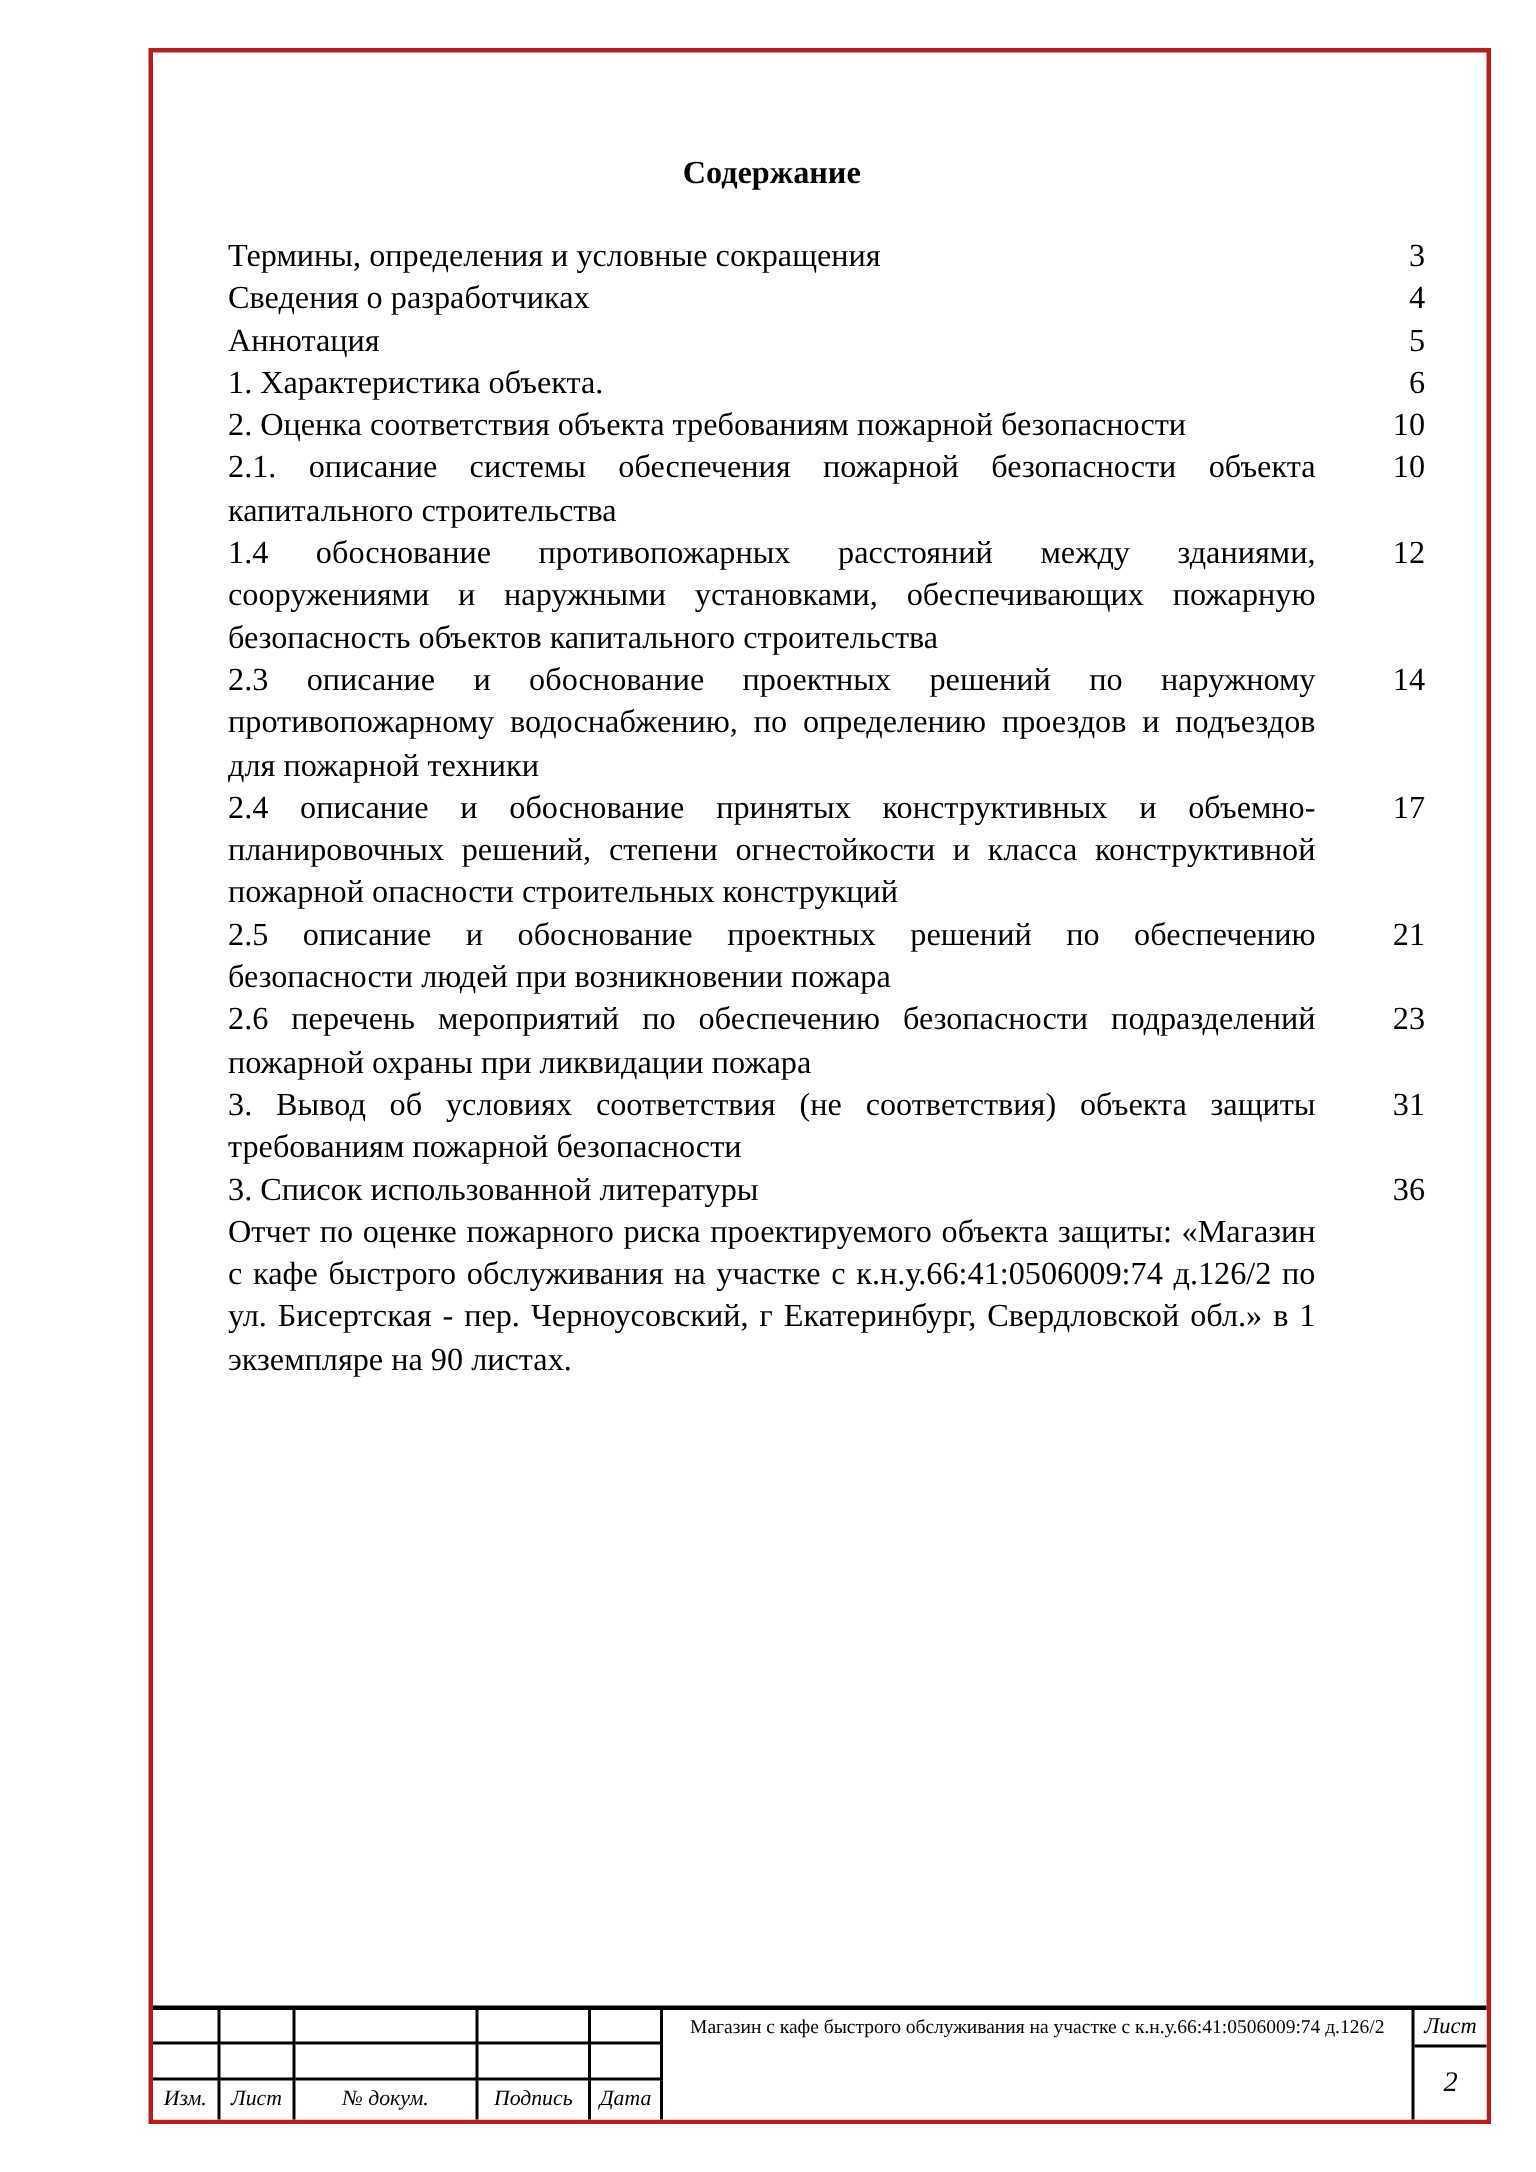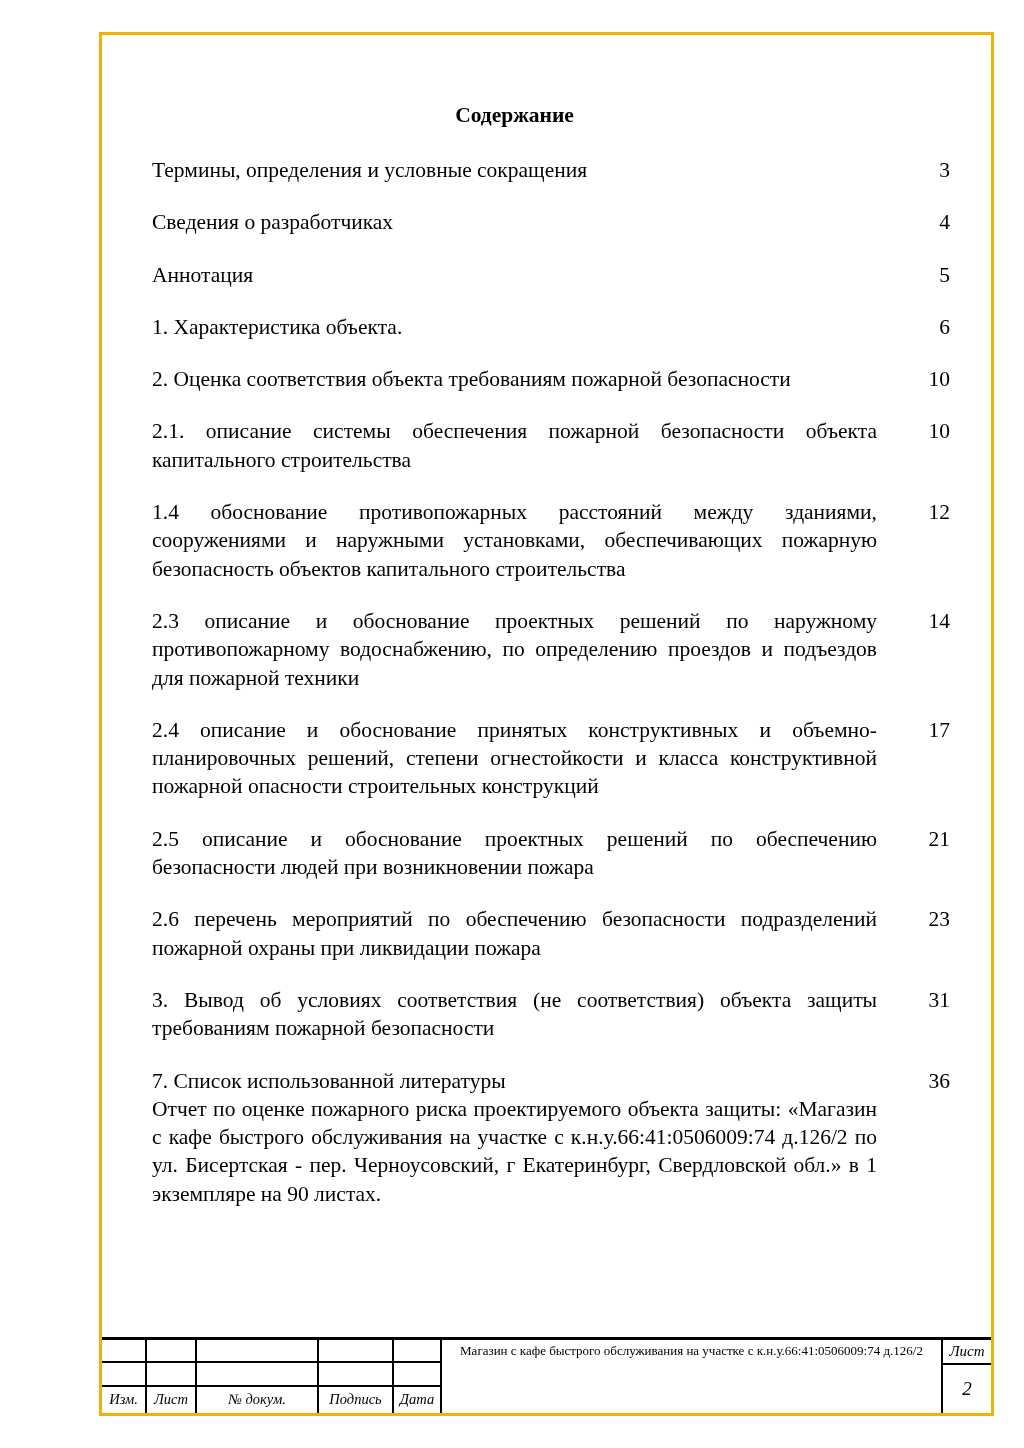--- a/index.html
+++ b/index.html
@@ -14,21 +14,21 @@
     font-family: "Liberation Serif", serif;
     color: #000;
     -webkit-font-smoothing: antialiased;
   }
   .frame {
     position: absolute;
     left: 99px;
     top: 32px;
     width: 895px;
     height: 1384px;
-    border: 3px solid #eab308;
+    border: 3px solid #b91c1c;
     box-sizing: border-box;
   }
   .content {
     position: absolute;
     top: 0;
     left: 0;
     right: 0;
     bottom: 76px;
     padding: 0 41px 0 50px;
     overflow: hidden;
@@ -40,21 +40,20 @@
     font-weight: bold;
     font-size: 21.5px;
     line-height: 28px;
   }
   .toc {
     margin-top: 27px;
   }
   .toc-row {
     display: flex;
     align-items: flex-start;
-    margin-top: 24px;
   }
   .toc-text {
     width: 725px;
     text-align: justify;
     font-size: 21.5px;
     line-height: 28.3px;
   }
   .toc-page {
     flex: 1;
     text-align: right;
@@ -207,21 +206,21 @@
     <div class="toc-page">23</div>
   </div>
 
 
   <div class="toc-row">
     <div class="toc-text">3. Вывод об условиях соответствия (не соответствия) объекта защиты требованиям пожарной безопасности</div>
     <div class="toc-page">31</div>
   </div>
 
   <div class="toc-row">
-    <div class="toc-text">7. Список использованной литературы</div>
+    <div class="toc-text">3. Список использованной литературы</div>
     <div class="toc-page">36</div>
   </div>
 </div>
 
 
     <div class="appendix-text">Отчет по оценке пожарного риска проектируемого объекта защиты: «Магазин с кафе быстрого обслуживания на участке с к.н.у.66:41:0506009:74 д.126/2 по ул. Бисертская - пер. Черноусовский, г Екатеринбург, Свердловской обл.» в 1 экземпляре на 90 листах.</div>
   </div>
 
   <div class="titleblock">
 

